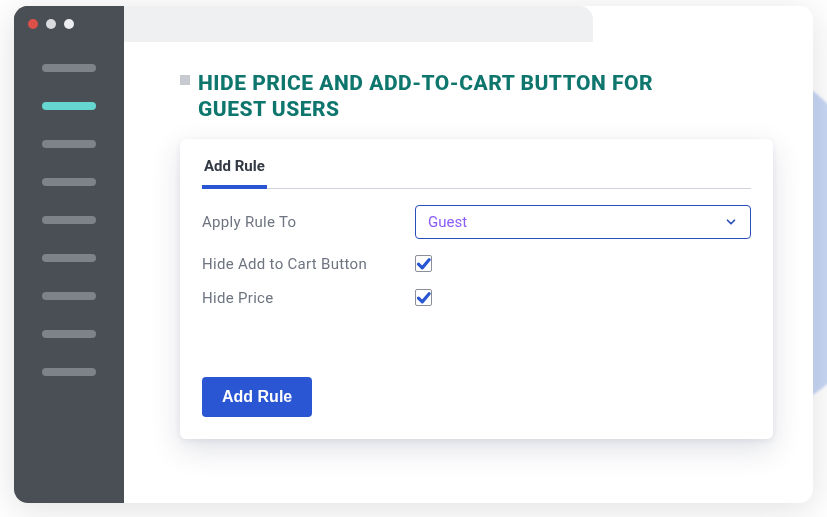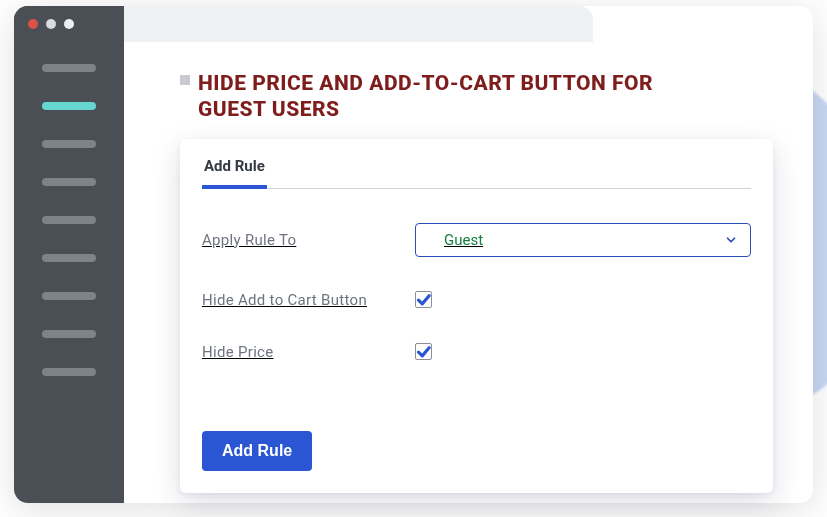--- a/index.html
+++ b/index.html
@@ -112,21 +112,21 @@
     height: 10px;
     background: #c7cbd1;
     margin-top: 5px;
     flex-shrink: 0;
   }
   .page-title {
     font-size: 21px;
     font-weight: 800;
     letter-spacing: 0.5px;
     line-height: 1.25;
-    color: #7f1d1d;
+    color: #0f766e;
     max-width: 500px;
   }
 
   
   .card {
     position: relative;
     margin: 16px 40px 20px 56px;
     background: #fff;
     border-radius: 6px;
     box-shadow: 0 10px 30px rgba(40,50,90,0.15), 0 2px 6px rgba(40,50,90,0.08);
@@ -144,42 +144,41 @@
     color: #333a44;
     padding: 4px 2px 10px 2px;
     border-bottom: 4px solid #2a56d3;
     margin-bottom: -1px;
   }
 
   .form-row {
     display: flex;
     align-items: center;
     gap: 18px;
-    margin-top: 34px;
-    text-decoration: underline;
+    margin-top: 16px;
   }
   .form-label {
     width: 195px;
     font-size: 15px;
     color: #6e7480;
     letter-spacing: 0.3px;
   }
 
   
   .select {
     position: relative;
     flex: 1;
     max-width: 340px;
     height: 34px;
     border: 1px solid #2a4fbb;
     border-radius: 4px;
     display: flex;
     align-items: center;
-    padding-left: 28px;
-    color: #15803d;
+    padding-left: 12px;
+    color: #8b5cf6;
     font-size: 15px;
     cursor: pointer;
   }
   .select .chev {
     position: absolute;
     right: 12px;
     top: 50%;
     transform: translateY(-50%);
     width: 14px; height: 14px;
     pointer-events: none;

